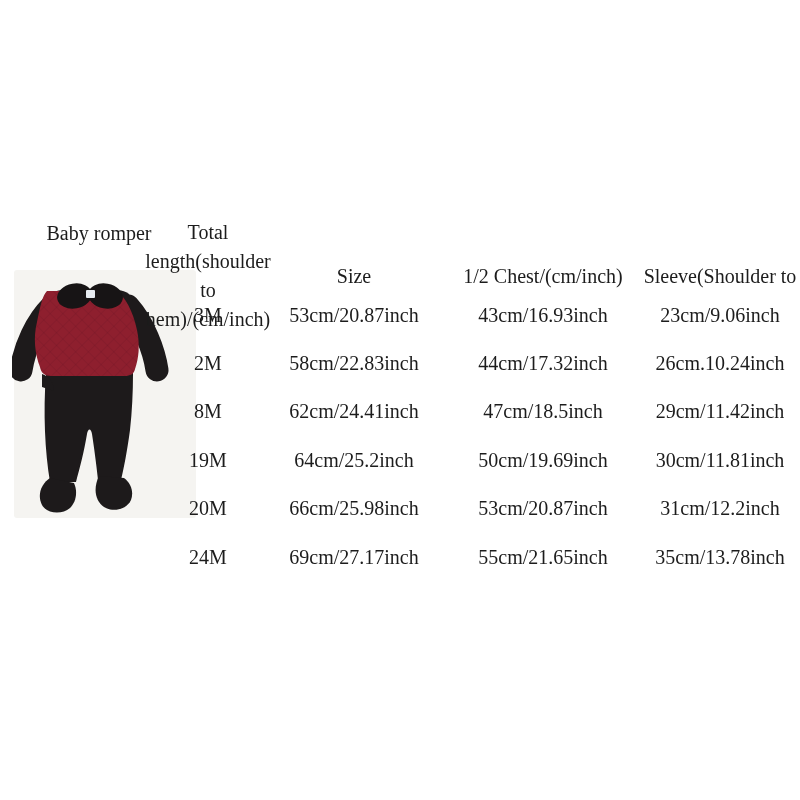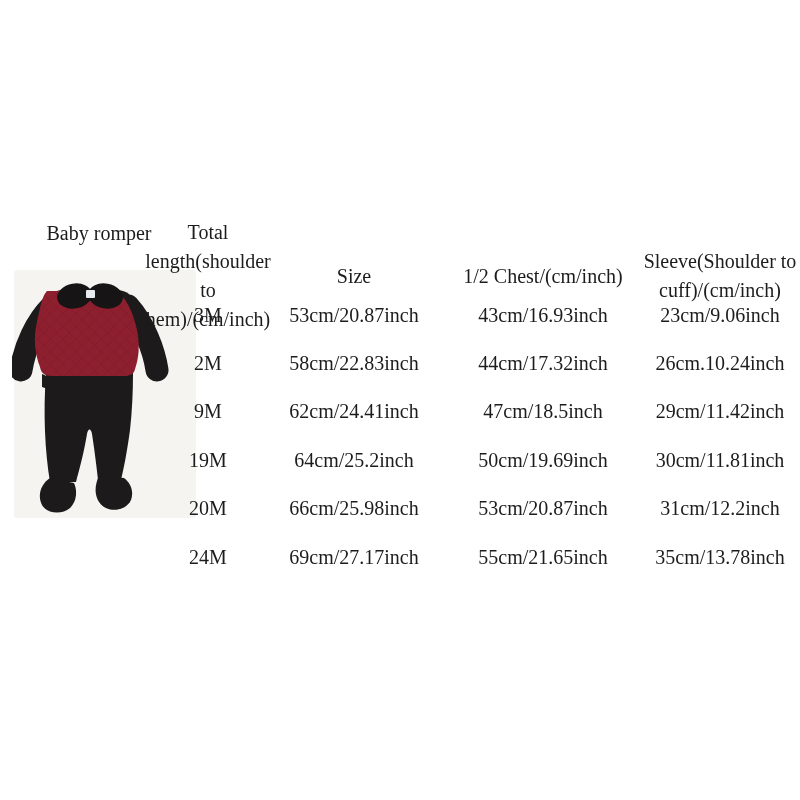--- a/index.html
+++ b/index.html
@@ -70,39 +70,38 @@
       <span>to hem)/(cm/inch)</span>
     </div>
     <div class="th">
       <span>Size</span>
     </div>
     <div class="th">
       <span>1/2 Chest/(cm/inch)</span>
     </div>
     <div class="th">
       <span>Sleeve(Shoulder to</span>
-      <span>cuff)/(cm/inch)</span>
     </div>
   </div>
 
   <div class="tbody">
     <div class="row">
       <div class="td">3M</div>
       <div class="td">53cm/20.87inch</div>
       <div class="td">43cm/16.93inch</div>
       <div class="td">23cm/9.06inch</div>
     </div>
     <div class="row">
       <div class="td">2M</div>
       <div class="td">58cm/22.83inch</div>
       <div class="td">44cm/17.32inch</div>
       <div class="td">26cm.10.24inch</div>
     </div>
     <div class="row">
-      <div class="td">9M</div>
+      <div class="td">8M</div>
       <div class="td">62cm/24.41inch</div>
       <div class="td">47cm/18.5inch</div>
       <div class="td">29cm/11.42inch</div>
     </div>
     <div class="row">
       <div class="td">19M</div>
       <div class="td">64cm/25.2inch</div>
       <div class="td">50cm/19.69inch</div>
       <div class="td">30cm/11.81inch</div>
     </div>

